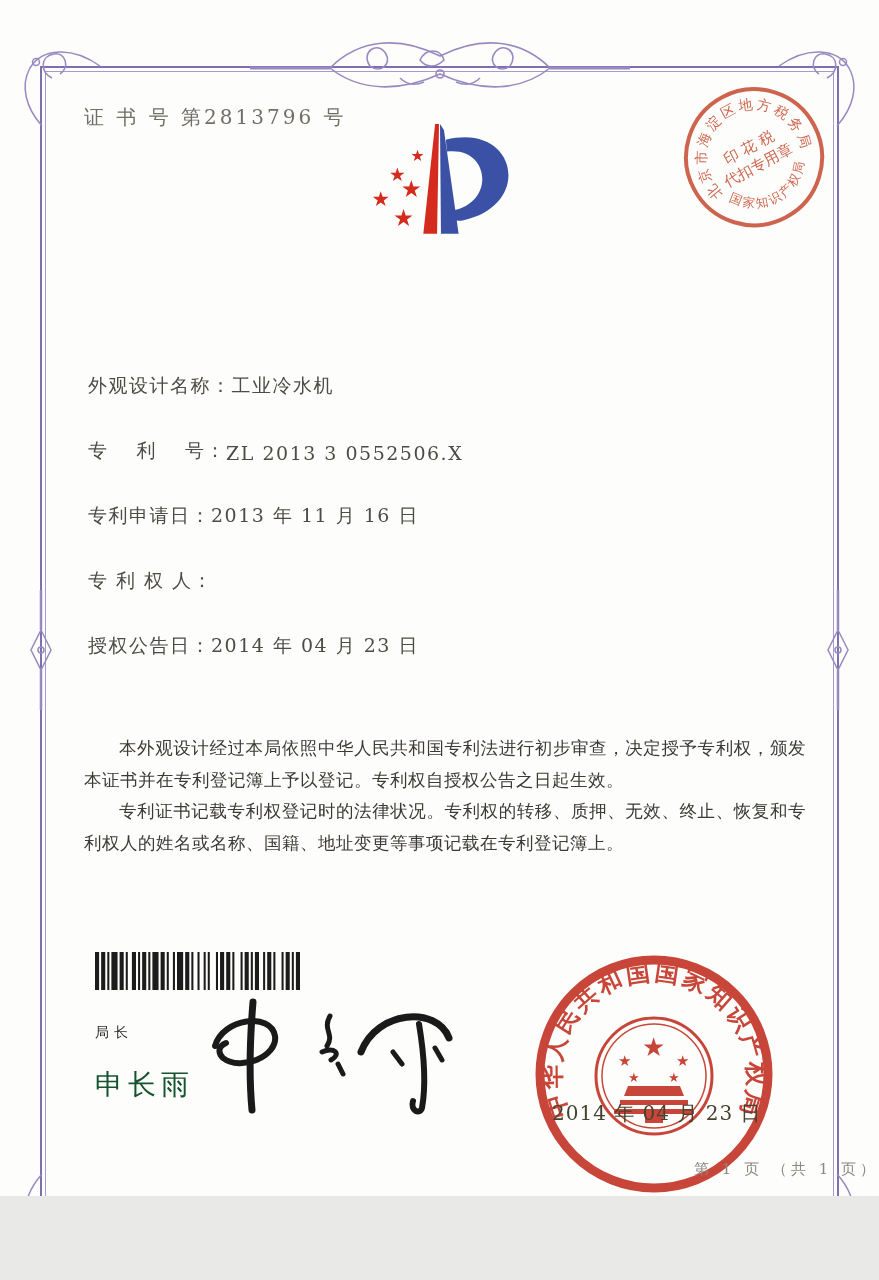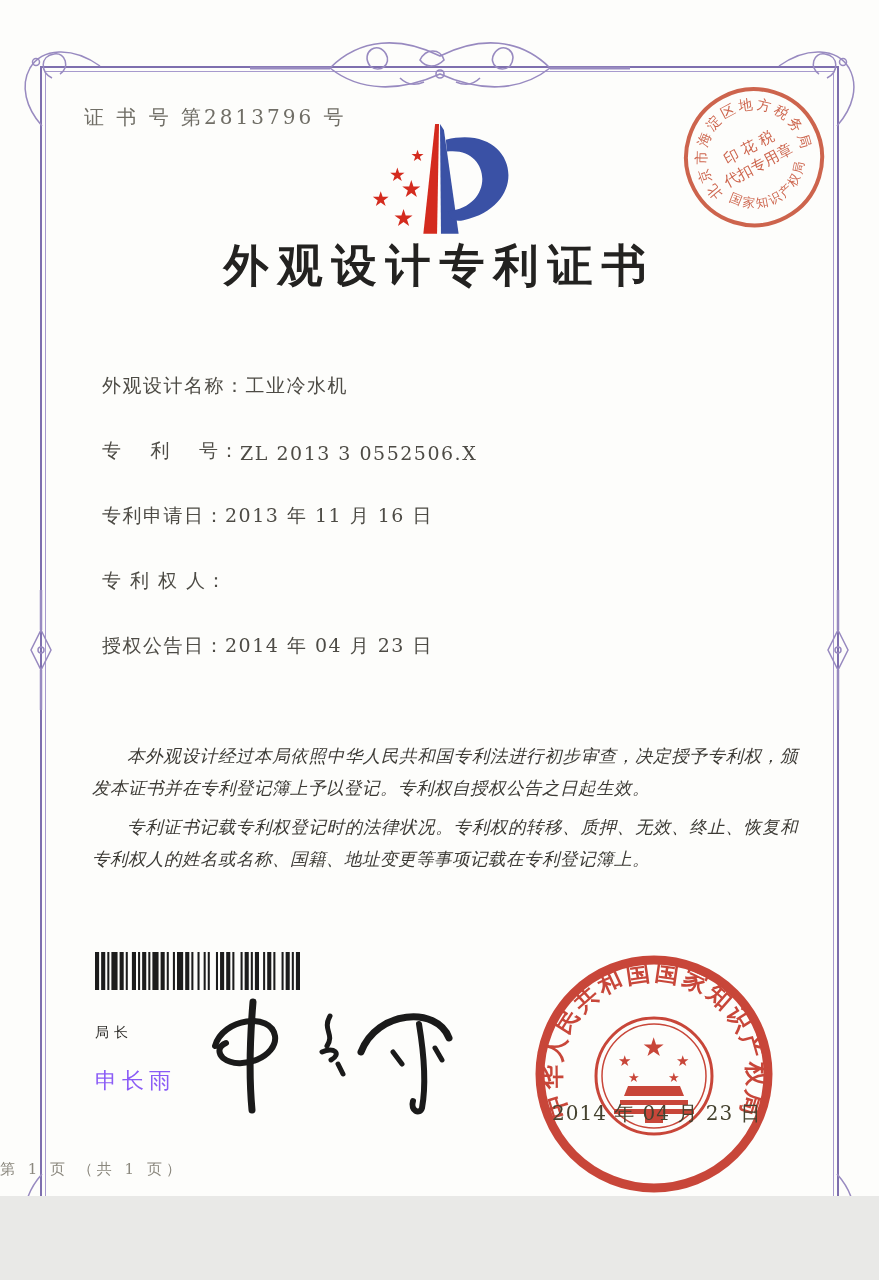--- a/index.html
+++ b/index.html
@@ -15,40 +15,40 @@
          border:1px solid #a79ace;}
   .ornament{position:absolute;color:#988ac0;}
   .ornament svg{display:block;}
   
   .cert-no{position:absolute;left:84px;top:104px;font-size:20px;
            letter-spacing:3px;color:#706e66;}
   .logo{position:absolute;left:342px;top:120px;}
   .title{position:absolute;left:0;top:236px;width:100%;text-align:center;
          font-size:45px;font-weight:600;letter-spacing:9px;color:#232220;}
   
-  .fields{position:absolute;left:102px;top:352px;width:640px;}
+  .fields{position:absolute;left:88px;top:352px;width:640px;}
   .field-row{height:65px;font-size:19px;letter-spacing:1.5px;color:#4d4b45;
              display:flex;align-items:flex-end;padding-bottom:18px;box-sizing:border-box;}
   
   .body-text{position:absolute;left:84px;top:733px;width:722px;
              font-size:17.5px;line-height:31.5px;color:#3c3a35;
              text-align:justify;letter-spacing:0.5px;}
-  .body-text p{margin:8px;text-indent:2em;font-style:italic;}
+  .body-text p{margin:0;text-indent:2em;}
   
   .barcode{position:absolute;left:95px;top:952px;}
   .sign-title{position:absolute;left:95px;top:1024px;font-size:14px;
               letter-spacing:5px;color:#2f2e2b;}
-  .sign-name{position:absolute;left:95px;top:1066px;font-size:22px;
-             letter-spacing:5px;color:#8b5cf6;}
+  .sign-name{position:absolute;left:95px;top:1066px;font-size:28px;
+             letter-spacing:5px;color:#14532d;}
   .signature{position:absolute;left:195px;top:996px;}
   .seal{position:absolute;left:528px;top:948px;opacity:.93;}
   .seal-date{position:absolute;left:552px;top:1100px;font-size:20px;
              letter-spacing:1px;color:#45422f;z-index:5;
              font-family:"DejaVu Serif","Liberation Serif",serif;}
-  .footer-page{position:absolute;left:0;top:1160px;width:100%;text-align:left;
+  .footer-page{position:absolute;left:0;top:1160px;width:100%;text-align:right;
                font-size:15px;letter-spacing:4px;color:#8b887e;}
   .tax-stamp{position:absolute;left:680px;top:82px;transform:rotate(-28deg);opacity:.92;}
   svg text{font-family:"DejaVu Serif","Liberation Serif",serif;}
 </style>
 </head>
 <body>
 
 <div class="page">
 
   <div class="frame">
@@ -129,21 +129,20 @@
       <polygon points="100,4 104,10 119,116 101,116" fill="#3a51a5"></polygon>
       <path d="M106,20 C178,2 196,86 124,102 C115,104 109,101 108,93 C158,88 152,26 107,32 Z" fill="#3a51a5"></path>
       <text x="70" y="42" font-size="16" fill="#d42b1e">★</text>
       <text x="48" y="62" font-size="19" fill="#d42b1e">★</text>
       <text x="60" y="78" font-size="24" fill="#d42b1e">★</text>
       <text x="30" y="88" font-size="21" fill="#d42b1e">★</text>
       <text x="52" y="108" font-size="24" fill="#d42b1e">★</text>
     </svg>
   </div>
 
-  <div class="title">外观设计专利证书</div>
 
   <div class="fields">
     <div class="field-row">
       <span>外观设计名称：</span>
         <span>工业冷水机</span>
     </div>
     <div class="field-row">
       <span>专　 利　 号：</span>
         <span>ZL 2013 3 0552506.X</span>
     </div>

